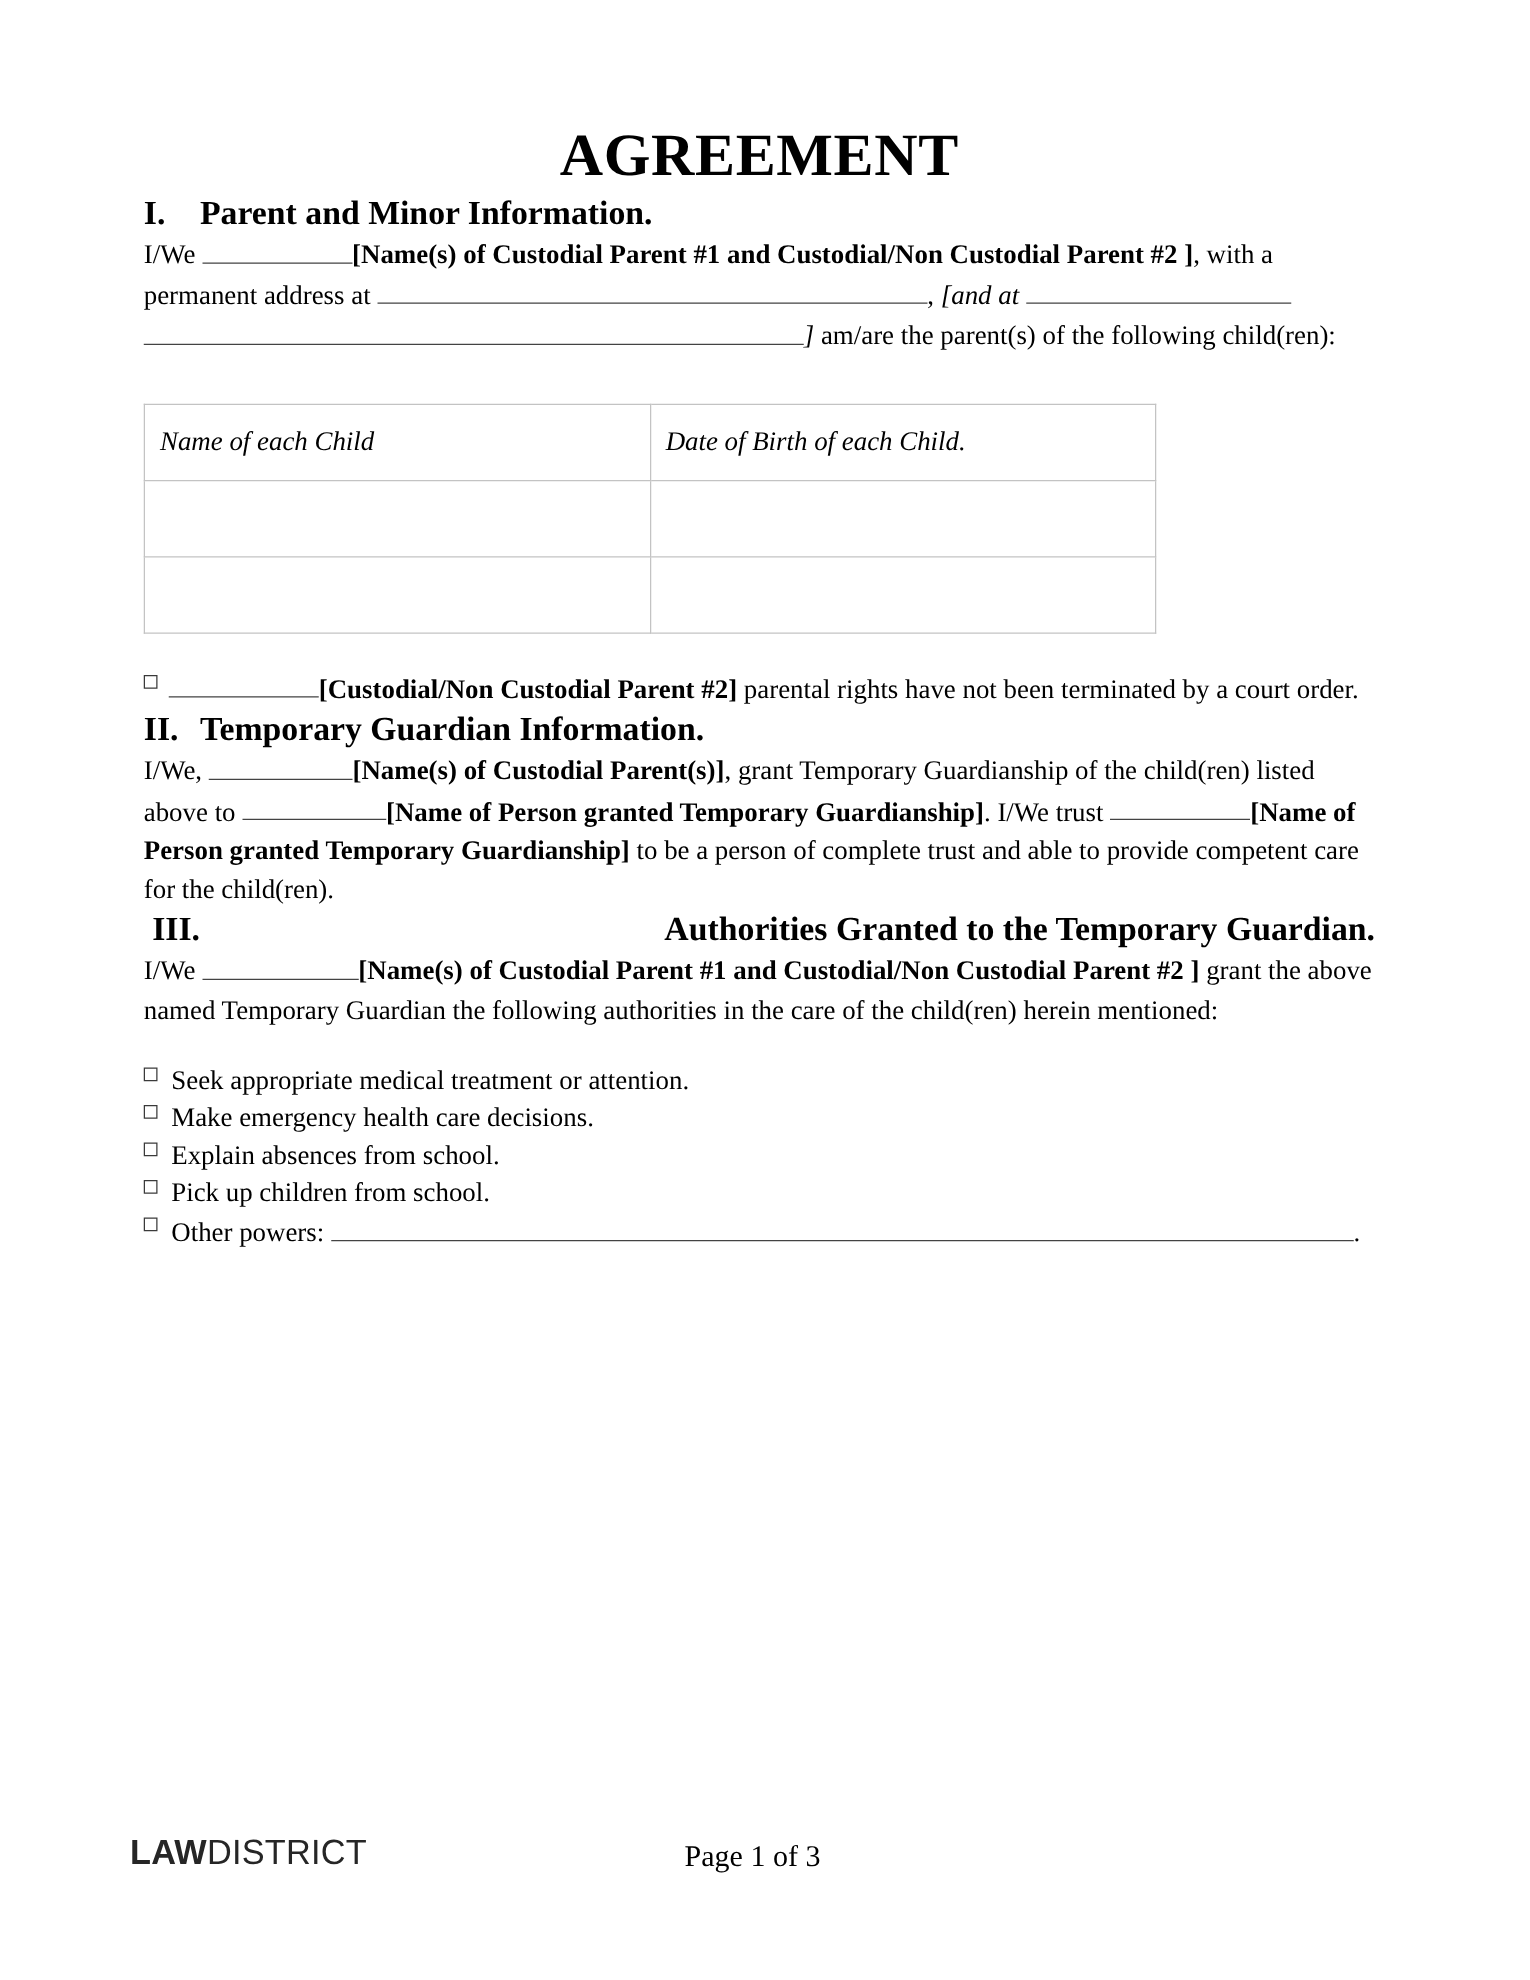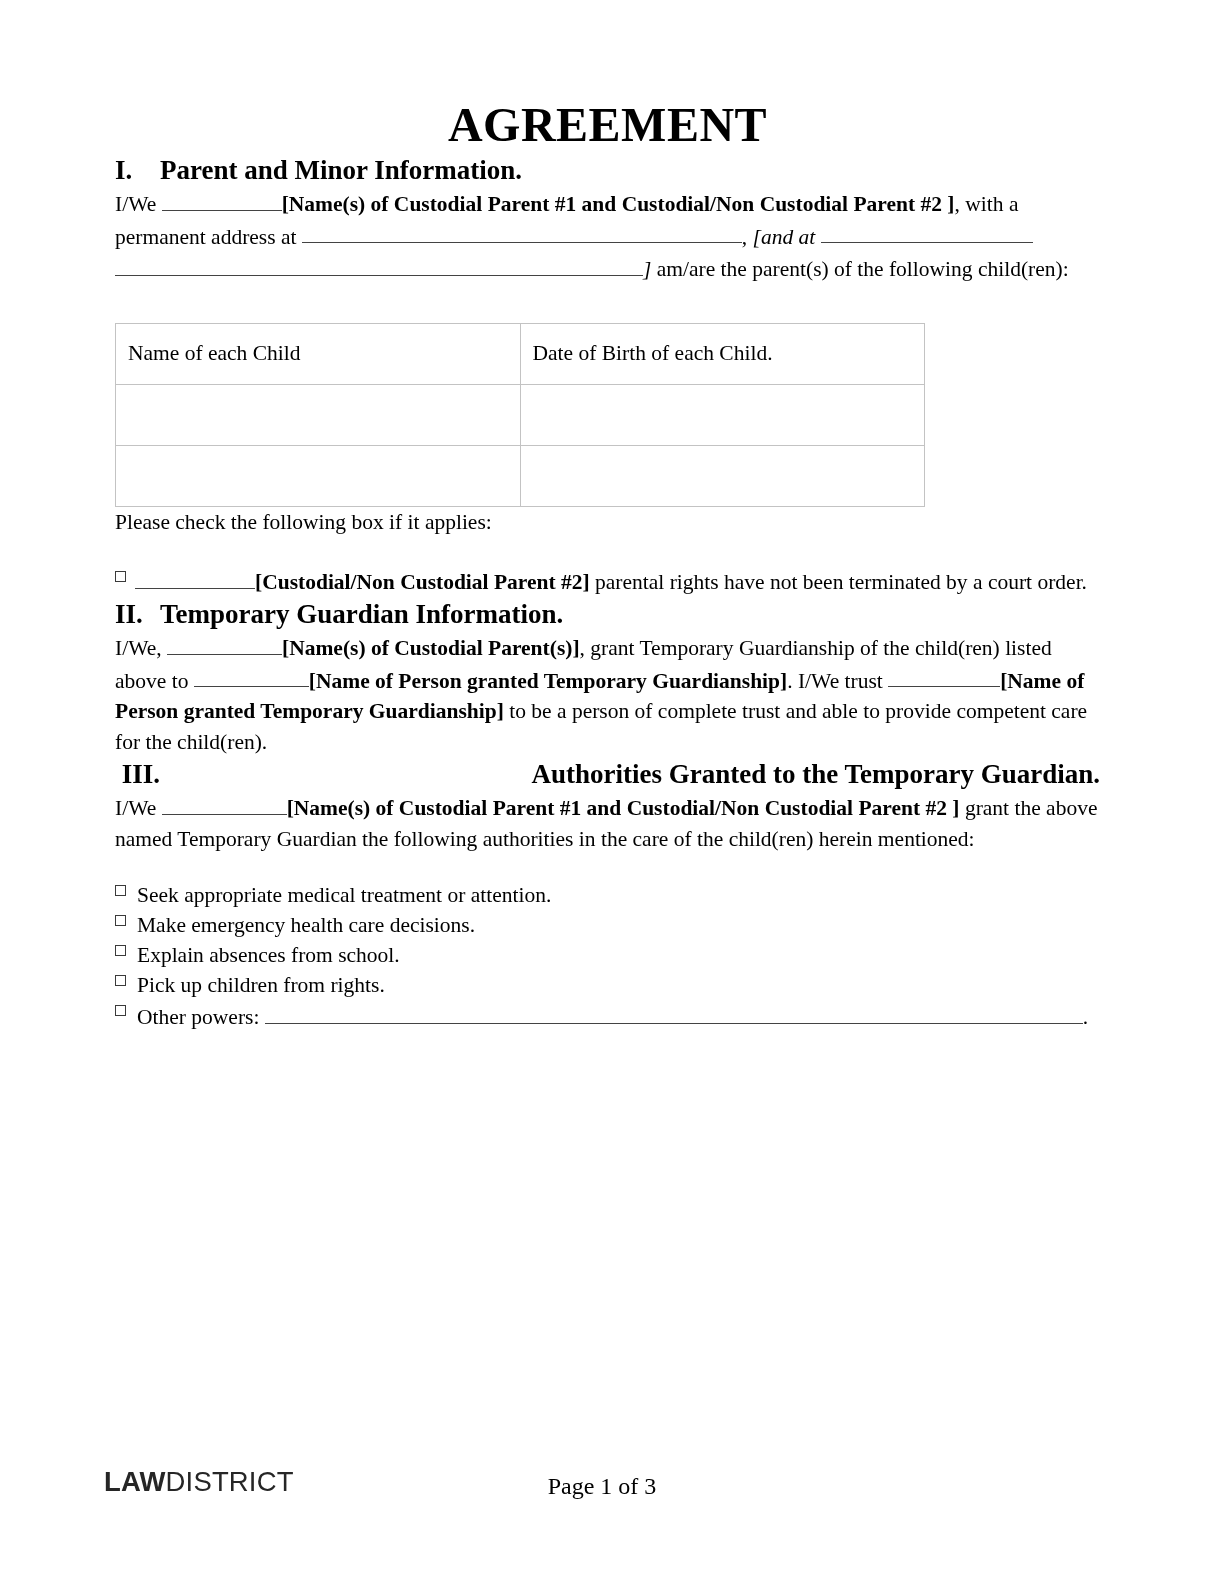--- a/index.html
+++ b/index.html
@@ -38,20 +38,21 @@
     display:inline-block;
     height:1.05em;
     border-bottom:1.5px solid #434343;
     vertical-align:baseline;
   }
   table.children{
     margin-top:38px;
     width:810px;
     border-collapse:collapse;
     table-layout:fixed;
+    font-style:italic;
   }
   table.children td,table.children th{
     border:1.5px solid #c3c3c3;
     height:56px;
     padding:2px 12px;
     font-weight:normal;
     text-align:left;
     vertical-align:middle;
     font-size:21.5px;
   }
@@ -130,21 +131,20 @@
         <td></td>
         <td></td>
       </tr>
       <tr>
         <td></td>
         <td></td>
       </tr>
     </tbody>
   </table>
 
-  <p class="body p-instruction"><span>Please check the following box if it applies:</span></p>
 
   <div class="checkitem">
     <span class="cbx"></span><span><span class="blank" style="width: 120px;"></span><b>[Custodial/Non Custodial Parent #2]</b><span> parental rights have not been terminated by a court order.</span></span>
   </div>
 
   <h2 class="sec h2-ii">
     <span class="num">II.</span>
     <span class="lbl">Temporary Guardian Information.</span>
   </h2>
 
@@ -154,21 +154,21 @@
     <span class="num">III.</span>
     <span class="lbl">Authorities Granted to the Temporary Guardian.</span>
   </h2>
 
   <p class="body p-authorities"><span>I/We </span><span class="blank" style="width: 125px;"></span><b>[Name(s) of Custodial Parent #1 and Custodial/Non Custodial Parent #2 ]</b><span> grant the above named Temporary Guardian the following authorities in the care of the child(ren) herein mentioned:</span></p>
 
   <ul class="authlist">
       <li><span class="cbx"></span><span>Seek appropriate medical treatment or attention.</span></li>
       <li><span class="cbx"></span><span>Make emergency health care decisions.</span></li>
       <li><span class="cbx"></span><span>Explain absences from school.</span></li>
-      <li><span class="cbx"></span><span>Pick up children from rights.</span></li>
+      <li><span class="cbx"></span><span>Pick up children from school.</span></li>
       <li><span class="cbx"></span><span>Other powers: </span><span class="blank" style="width: 818px;"></span><span>.</span></li>
     </ul>
 
   <div class="footer">
     <span class="logo"><span class="lg-b">LAW</span><span class="lg-l">DISTRICT</span></span>
     <span class="page-num">Page 1 of 3</span>
   </div>
 
 </div>
 

